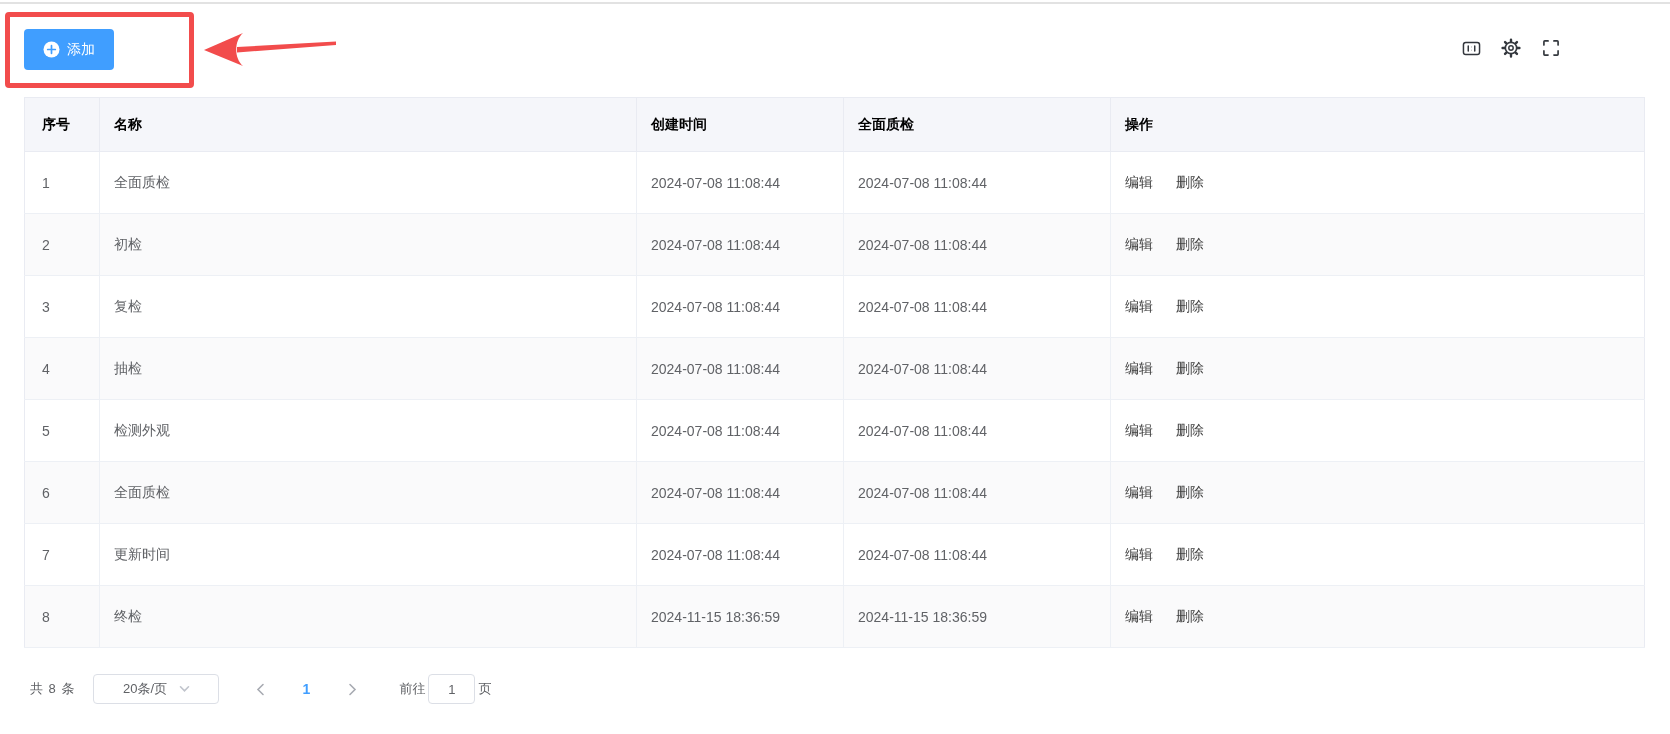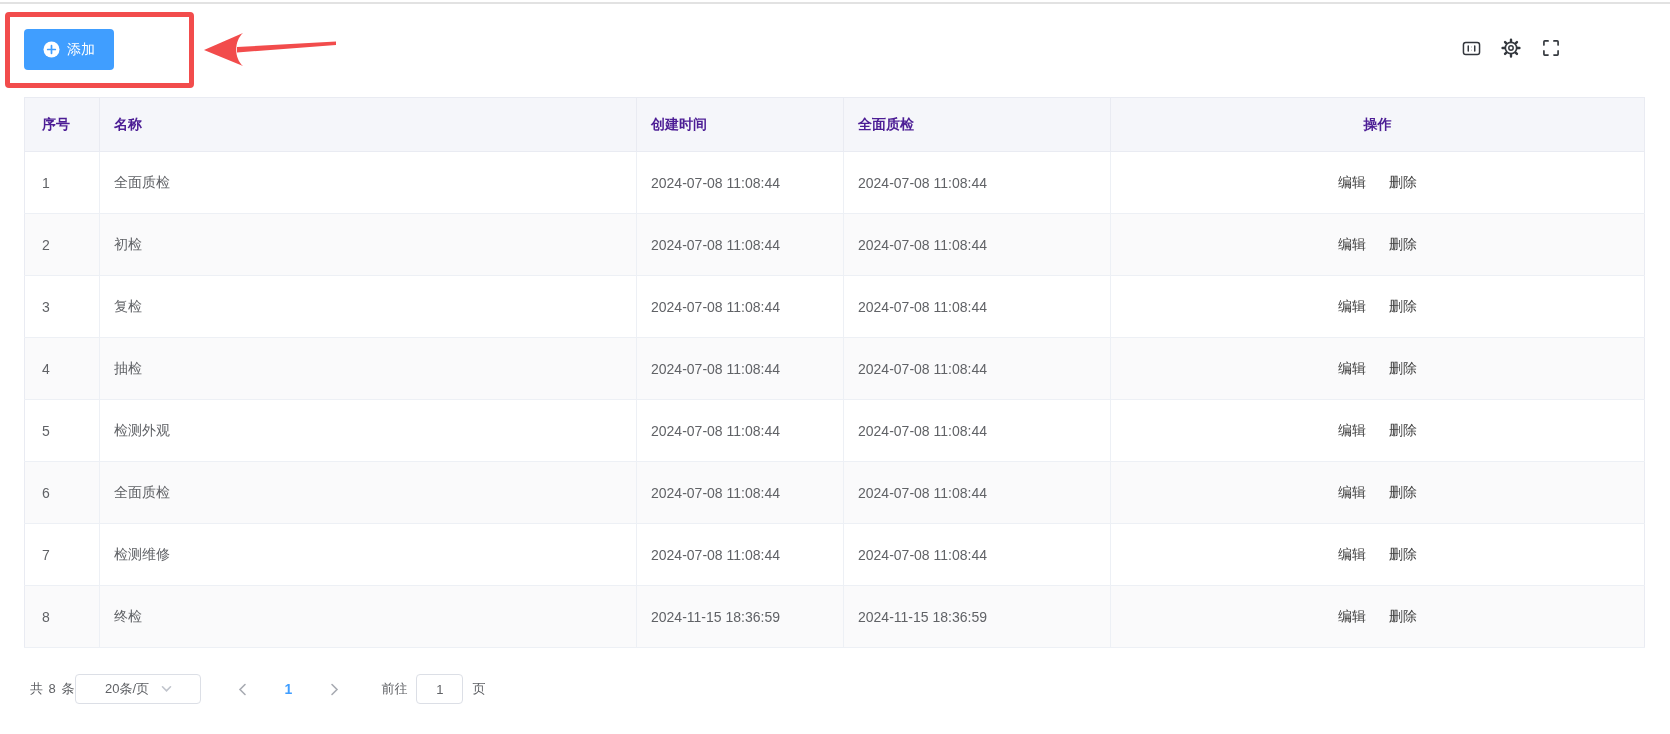--- a/index.html
+++ b/index.html
@@ -16,41 +16,41 @@
   .anno-rect { position:absolute; left:5px; top:12px; width:189px; height:76px;
                border:5px solid #f24c4c; border-radius:4px; pointer-events:none; }
   .anno-arrow { position:absolute; left:203px; top:30px; pointer-events:none; }
   .tb-icons { position:absolute; right:108px; top:37px; display:flex; align-items:center; gap:18px; color:#33373d; }
   .tb-icons .tbi { width:22px; height:22px; display:flex; align-items:center; justify-content:center; cursor:pointer; }
 
   
   .grid-wrap { margin:0 25px 0 24px; }
   table.grid { width:100%; border-collapse:collapse; table-layout:fixed;
                border:1px solid #e9ebf2; font-size:14px; color:#606266; }
-  table.grid th { height:54px; background:#f5f6fa; color:#4c1d95; font-weight:700; text-align:left;
+  table.grid th { height:54px; background:#f5f6fa; color:#000000; font-weight:700; text-align:left;
                   padding:0 14px; border-right:1px solid #e9ebf2; border-bottom:1px solid #e9ebf2; }
   table.grid td { height:62px; padding:0 14px; border-right:1px solid #edf0f5; border-bottom:1px solid #edf0f5;
                   background:#fff; white-space:nowrap; overflow:hidden; }
-  table.grid th:last-child, table.grid td:last-child { border-right:none;text-align:center; }
+  table.grid th:last-child, table.grid td:last-child { border-right:none; }
   table.grid tr.striped td { background:#fafafb; }
   table.grid th.c-idx, table.grid td.c-idx { padding-left:17px; }
   .op-link { color:#404040; text-decoration:none; cursor:pointer; }
   .op-link + .op-link { margin-left:19px; }
 
   
   .pager { margin:26px 0 0 30px; display:flex; align-items:center; font-size:13px; color:#606266; }
-  .pg-total { margin-right:0; letter-spacing:1px; }
+  .pg-total { margin-right:18px; letter-spacing:1px; }
   .pg-size { width:126px; height:30px; border:1px solid #dcdfe6; border-radius:4px; background:#fff;
              display:flex; align-items:center; justify-content:center; gap:10px; color:#606266; cursor:pointer; }
   .pg-size .chev { display:flex; margin-left:2px; }
   .pg-btn { width:34px; height:30px; display:flex; align-items:center; justify-content:center; color:#a8abb2; cursor:pointer; }
   .pg-group { display:flex; align-items:center; margin-left:24px; }
   .pg-page { width:34px; height:30px; display:flex; align-items:center; justify-content:center;
              color:#409eff; font-weight:700; font-size:14px; cursor:pointer; margin:0 12px; }
-  .pg-goto { display:flex; align-items:center; margin-left:30px; gap:9px; }
+  .pg-goto { display:flex; align-items:center; margin-left:30px; gap:3px; }
   .pg-input { width:47px; height:30px; border:1px solid #dcdfe6; border-radius:4px; text-align:center;
               font-size:13px; color:#606266; font-family:inherit; }
 </style>
 </head>
 <body>
 
 <div class="page">
   <div class="top-hairline"></div>
 
   <div class="toolbar">
@@ -182,21 +182,21 @@
       <td>2024-07-08 11:08:44</td>
       <td>2024-07-08 11:08:44</td>
       <td>
         <a class="op-link">编辑</a>
         <a class="op-link">删除</a>
       </td>
     </tr>
 
     <tr>
       <td class="c-idx">7</td>
-      <td>检测维修</td>
+      <td>更新时间</td>
       <td>2024-07-08 11:08:44</td>
       <td>2024-07-08 11:08:44</td>
       <td>
         <a class="op-link">编辑</a>
         <a class="op-link">删除</a>
       </td>
     </tr>
 
     <tr class="striped">
       <td class="c-idx">8</td>

